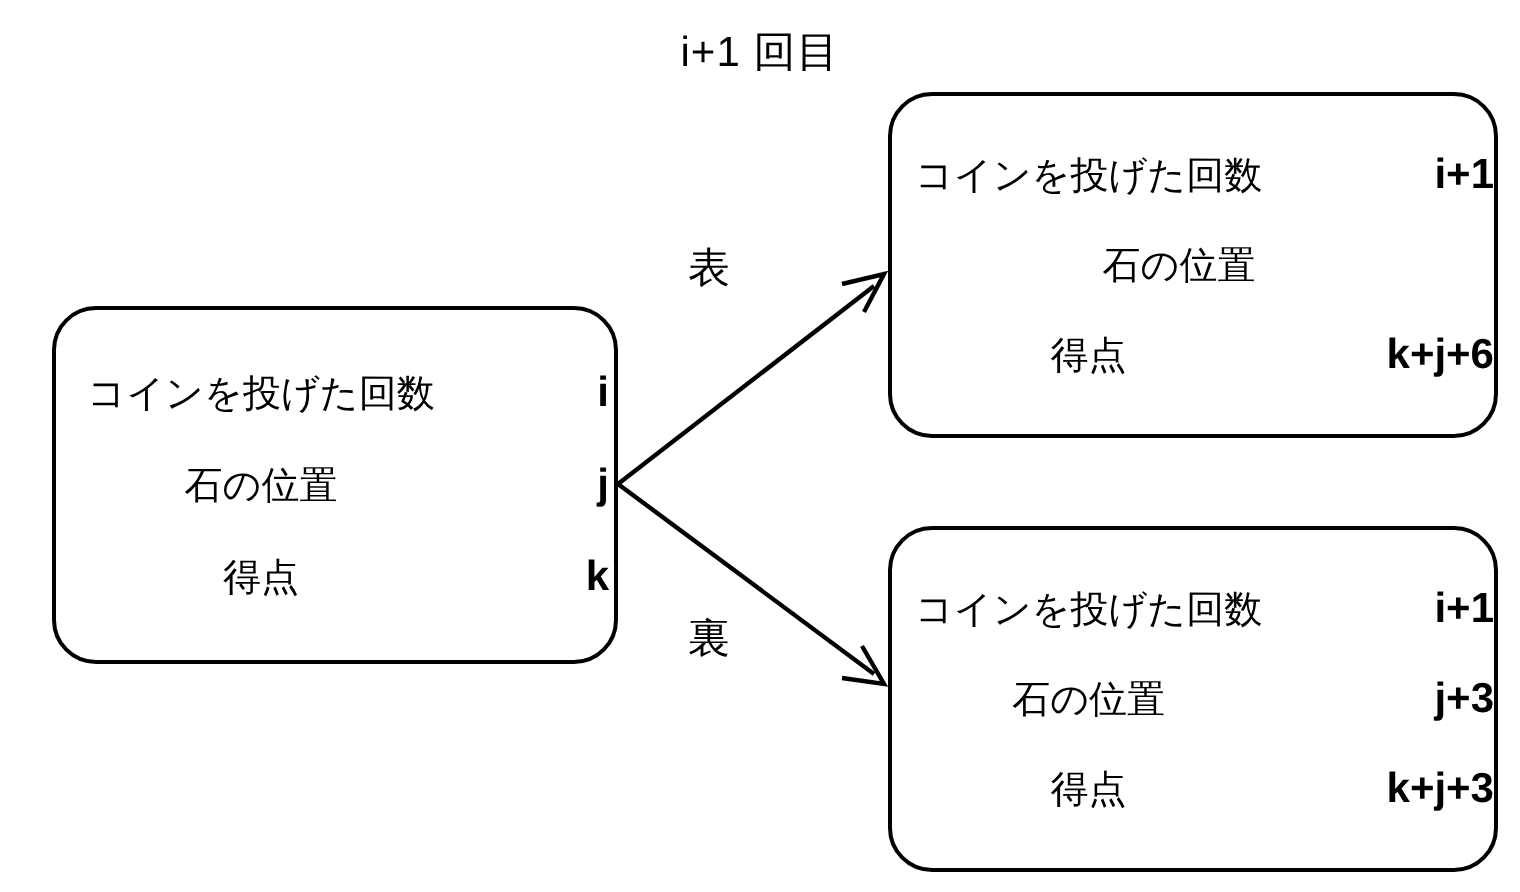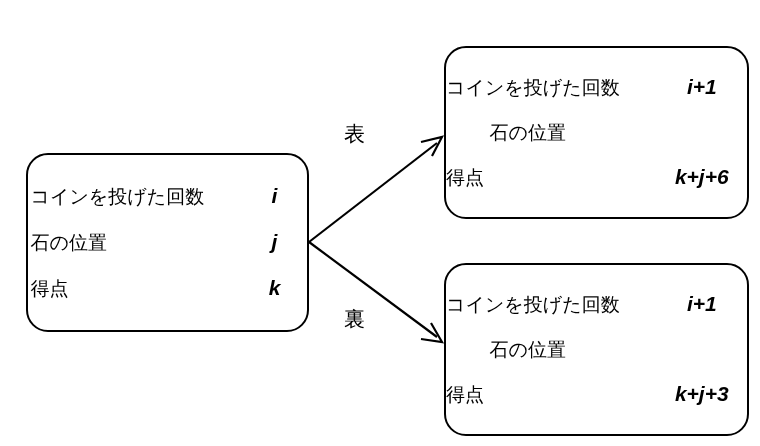--- a/index.html
+++ b/index.html
@@ -43,30 +43,29 @@
     flex-direction: column;
     justify-content: center;
   }
   .row {
     display: flex;
     align-items: baseline;
     justify-content: center;
     flex: 0 0 auto;
   }
   .row-label {
-    text-align: left;
+    text-align: center;
     font-size: 19px;
     white-space: pre;
   }
   .row-value {
-    text-align: center;
+    text-align: right;
     font-size: 21px;
     font-weight: bold;
     white-space: pre;
-    font-style: italic;
   }
   
   #node-parent {
     left: 26px;
     top: 153px;
     width: 283px;
     height: 179px;
   }
   #node-parent .row { padding: 0 0 0 0; }
   #node-parent .row + .row { margin-top: 20px; }
@@ -104,20 +103,21 @@
     text-align: center;
   }
   #edge-label-heads { left: 344px; top: 120px; }
   #edge-label-tails { left: 344px; top: 305px; }
 </style>
 </head>
 <body>
 
 <div id="canvas">
 
+  <div class="title">i+1 回目</div>
 
   <svg class="edges" viewBox="0 0 760 446">
     <line class="edge-line" x1="309" y1="242" x2="437" y2="143"></line>
     <polyline class="edge-line" points="421,142 442,137 432,156"></polyline>
     <line class="edge-line" x1="309" y1="242" x2="437" y2="337"></line>
     <polyline class="edge-line" points="431,323 442,342 421,339"></polyline>
   </svg>
 
   <div class="edge-label" id="edge-label-heads">表</div>
 
@@ -157,20 +157,21 @@
   </div>
 
   <div class="node node-child" id="node-tails">
     <div class="node-rows">
       <div class="row">
         <span class="row-label">コインを投げた回数</span>
         <span class="row-value">i+1</span>
       </div>
       <div class="row">
         <span class="row-label">石の位置</span>
+        <span class="row-value">j+3</span>
       </div>
       <div class="row">
         <span class="row-label">得点</span>
         <span class="row-value">k+j+3</span>
       </div>
     </div>
   </div>
 
 </div>
 

